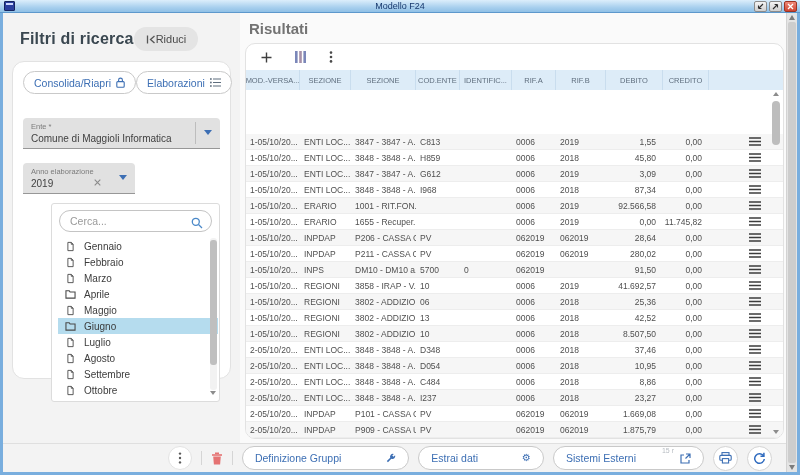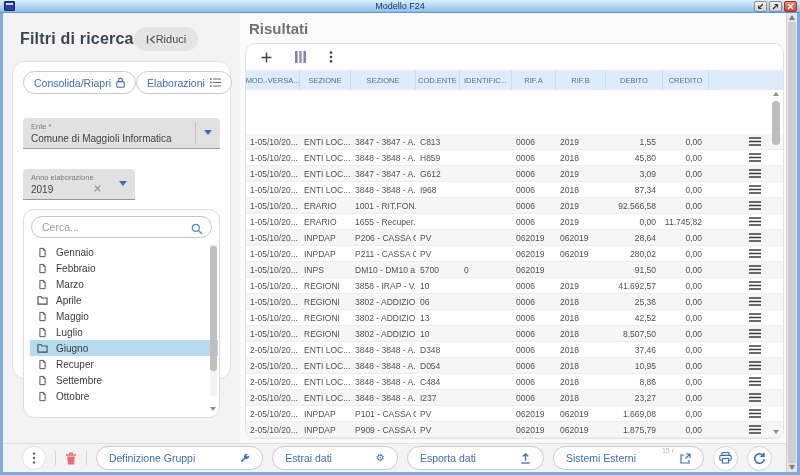--- a/index.html
+++ b/index.html
@@ -43,25 +43,25 @@
 
   .pill-row { display:flex; justify-content:space-between; margin-bottom:24px; }
   .pill-btn { display:flex; align-items:center; gap:5px; background:#fff; border:1px solid #c9c9c9; border-radius:12px;
     height:23px; padding:0 10px; font-size:10.5px; color:#3d6fb4; font-family:inherit; cursor:pointer; white-space:nowrap; }
 
   .field { position:relative; background:#e1e1e1; border-radius:4px 4px 0 0; border-bottom:1px solid #979797; padding:4px 26px 4px 8px; }
   .field-label { font-size:7.5px; color:#7b7b7b; }
   .field-value { font-size:10px; color:#3f3f3f; margin-top:2px; }
   .field .chev { position:absolute; right:8px; top:12px; width:0; height:0; border-left:4px solid transparent; border-right:4px solid transparent; border-top:5px solid #3d6fb4; }
   .field .sep { position:absolute; right:24px; top:4px; bottom:4px; width:1px; background:#bdbdbd; }
-  .field-ente { margin-bottom:20px; }
+  .field-ente { margin-bottom:14px; }
   .field-anno { width:112px; margin-bottom:9px; }
   .clear-x { position:absolute; right:34px; top:9px; }
 
-  .listbox { border:1px solid #dcdcdc; border-radius:11px; background:#fff; position:relative; padding:6px 1px 13px 6px; }
+  .listbox { border:1px solid #dcdcdc; border-radius:3px; background:#fff; position:relative; padding:6px 1px 3px 6px;margin-left:28px; }
   .search-wrap { position:relative; margin:0 6px 6px 1px; }
   .search-input { width:100%; height:22px; border:1.5px solid #c4c4c4; border-radius:12px; padding:0 26px 0 10px;
     font-size:10.5px; color:#555; font-family:inherit; background:#fff; outline:none; }
   .search-input::placeholder { color:#9a9a9a; }
   .search-ic { position:absolute; right:9px; top:5px; }
   .month-list { position:relative; }
   .month-item { display:flex; align-items:center; gap:8px; height:16px; padding-left:7px; cursor:pointer;text-align:center; }
   .month-item.selected { background:#b5dcee; }
   .m-icon { display:flex; width:11px; justify-content:center; }
   .m-label { font-size:10px; color:#3c3c3c; }
@@ -233,45 +233,45 @@
                   </div>
                   <div class="month-item">
                     <span class="m-icon">
                       <svg width="9" height="11" viewBox="0 0 12 13">
                         <path d="M2.5 1h4.5L9.5 3.5V12h-7z" fill="none" stroke="#4a4a4a" stroke-width="1.2"></path>
                         <path d="M7 1v2.5h2.5" fill="none" stroke="#4a4a4a" stroke-width="1.2"></path>
                       </svg>
                     </span>
                     <span class="m-label">Maggio</span>
                   </div>
+                  <div class="month-item selected">
+                    <span class="m-icon">
+                      <svg width="11" height="10" viewBox="0 0 12 11">
+                        <path d="M1 2h3.6l1 1.3H11v6.7H1z" fill="none" stroke="#4a4a4a" stroke-width="1.2"></path>
+                      </svg>
+                    </span>
+                    <span class="m-label">Giugno</span>
+                  </div>
                   <div class="month-item">
                     <span class="m-icon">
                       <svg width="9" height="11" viewBox="0 0 12 13">
                         <path d="M2.5 1h4.5L9.5 3.5V12h-7z" fill="none" stroke="#4a4a4a" stroke-width="1.2"></path>
                         <path d="M7 1v2.5h2.5" fill="none" stroke="#4a4a4a" stroke-width="1.2"></path>
                       </svg>
                     </span>
                     <span class="m-label">Luglio</span>
                   </div>
-                  <div class="month-item selected">
-                    <span class="m-icon">
-                      <svg width="11" height="10" viewBox="0 0 12 11">
-                        <path d="M1 2h3.6l1 1.3H11v6.7H1z" fill="none" stroke="#4a4a4a" stroke-width="1.2"></path>
-                      </svg>
-                    </span>
-                    <span class="m-label">Giugno</span>
-                  </div>
                   <div class="month-item">
                     <span class="m-icon">
                       <svg width="9" height="11" viewBox="0 0 12 13">
                         <path d="M2.5 1h4.5L9.5 3.5V12h-7z" fill="none" stroke="#4a4a4a" stroke-width="1.2"></path>
                         <path d="M7 1v2.5h2.5" fill="none" stroke="#4a4a4a" stroke-width="1.2"></path>
                       </svg>
                     </span>
-                    <span class="m-label">Recuper</span>
+                    <span class="m-label">Agosto</span>
                   </div>
                   <div class="month-item">
                     <span class="m-icon">
                       <svg width="9" height="11" viewBox="0 0 12 13">
                         <path d="M2.5 1h4.5L9.5 3.5V12h-7z" fill="none" stroke="#4a4a4a" stroke-width="1.2"></path>
                         <path d="M7 1v2.5h2.5" fill="none" stroke="#4a4a4a" stroke-width="1.2"></path>
                       </svg>
                     </span>
                     <span class="m-label">Settembre</span>
                   </div>
@@ -671,27 +671,20 @@
           <span>Definizione Gruppi</span>
           <svg width="11" height="11" viewBox="0 0 12 12">
               <path d="M11 2.4a3.1 3.1 0 0 1-4.1 3.9L3.2 10 2 8.8l3.7-3.7A3.1 3.1 0 0 1 9.6 1L7.9 2.7l1.4 1.4z" fill="#3d6fb4"></path>
             </svg>
         </button>
         <button class="pill-btn">
           <span>Estrai dati</span>
           <span class="gear-glyph">⚙</span>
         </button>
         <button class="pill-btn">
-          <span>Esporta dati</span>
-          <svg width="11" height="11" viewBox="0 0 11 11">
-              <path d="M5.5 7.5V1M2.7 3.4L5.5 0.8l2.8 2.6" stroke="#3d6fb4" fill="none" stroke-width="1.3"></path>
-              <path d="M1.2 10h8.6" stroke="#3d6fb4" stroke-width="1.3"></path>
-            </svg>
-        </button>
-        <button class="pill-btn">
           <span>Sistemi Esterni</span>
           <svg width="11" height="11" viewBox="0 0 11 11">
               <path d="M4 2H1v8h8V7" fill="none" stroke="#3d6fb4" stroke-width="1.2"></path>
               <path d="M6 1h4v4M10 1L5.5 5.5" fill="none" stroke="#3d6fb4" stroke-width="1.2"></path>
             </svg>
         </button>
         <span class="circle-btn lg">
           <svg width="13" height="12" viewBox="0 0 13 12">
               <rect x="3" y="0.6" width="7" height="2.8" fill="none" stroke="#3d6fb4" stroke-width="1.1"></rect>
               <rect x="0.8" y="3.4" width="11.4" height="4.8" rx="1" fill="none" stroke="#3d6fb4" stroke-width="1.1"></rect>

